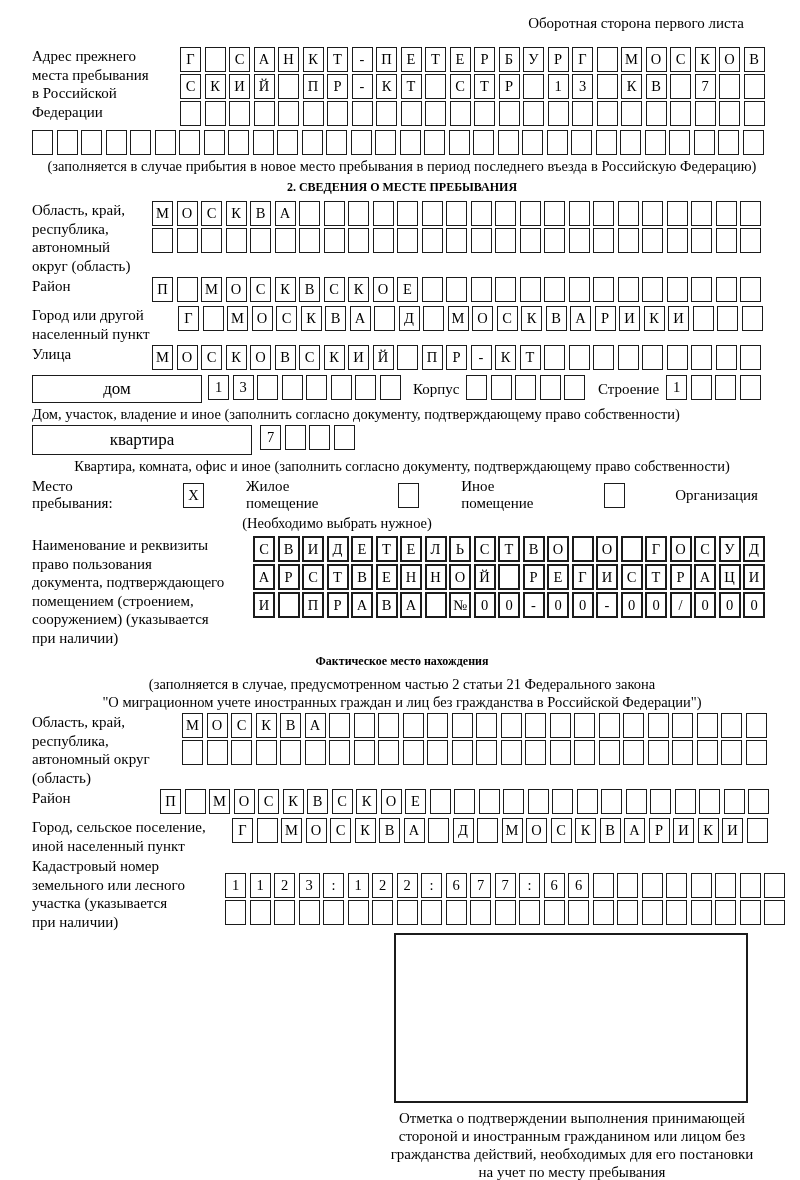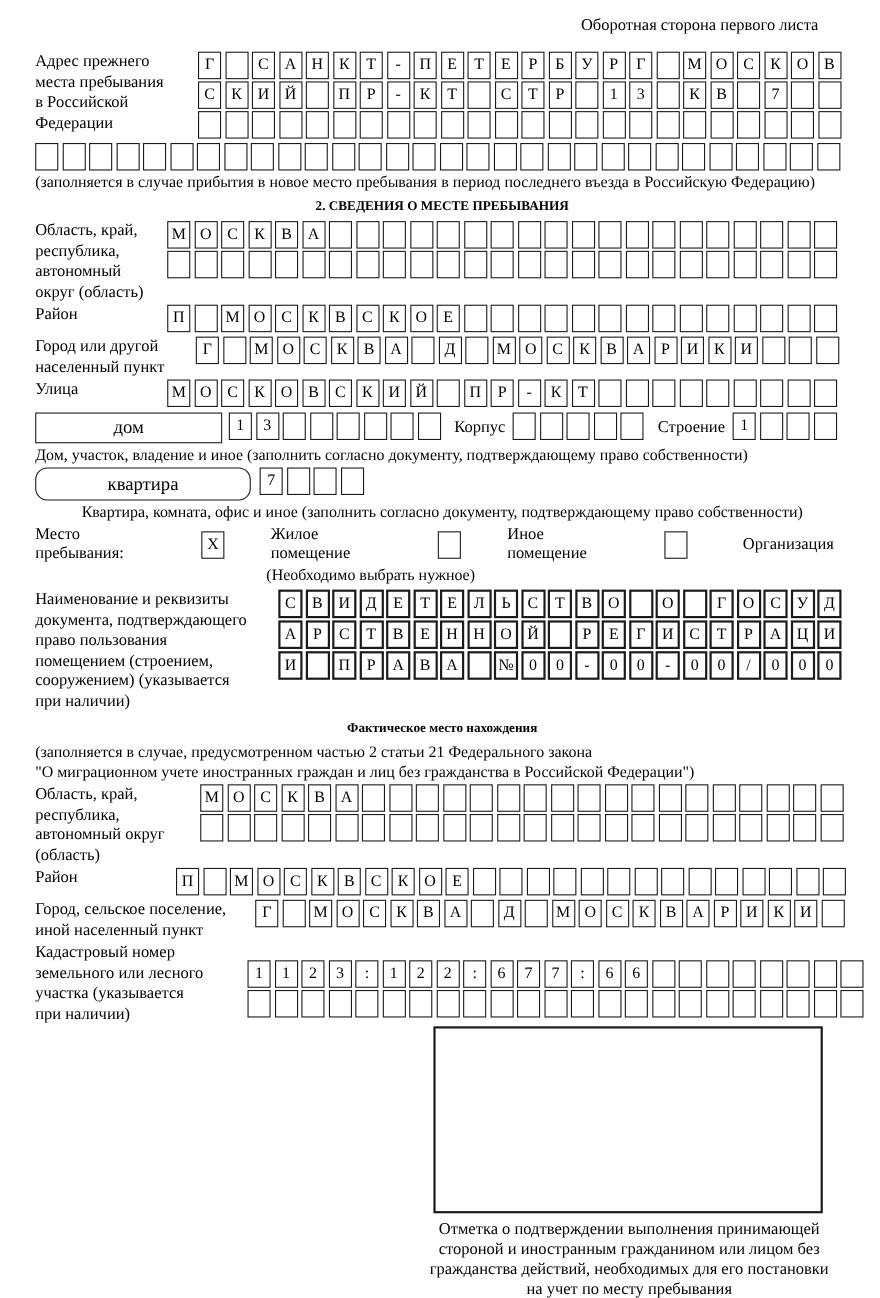--- a/index.html
+++ b/index.html
@@ -27,29 +27,29 @@
   .cells { display:flex; flex:none; }
   .boxcol .cells { margin-bottom:2px; }
   .cell {
     flex:none; width:21px; height:25px; margin-right:3.5px;
     border:1.6px solid #1b1b1b;
     display:flex; align-items:center; justify-content:center;
     font-size:14.5px; background:#fff;
   }
   .cell.big { width:22px; height:26px; border-width:2px; margin-right:2.5px; }
 
-  .cap { text-align:left; font-size:14.5px; line-height:18px; margin-bottom:2px; }
+  .cap { text-align:center; font-size:14.5px; line-height:18px; margin-bottom:2px; }
   .h2  { text-align:center; font-weight:bold; font-size:12px; line-height:20px; margin:2px 0 4px; }
 
   .widebox {
     flex:none; border:1.6px solid #1b1b1b; background:#fff;
     display:flex; align-items:center; justify-content:center; font-size:17px;
   }
   .widebox.dom { width:170px; height:28px; margin-right:6px; }
-  .widebox.kv  { width:196px; height:30px; margin-right:8px;border-radius:11px; }
+  .widebox.kv  { width:220px; height:30px; margin-right:8px; }
   .inline-lbl { flex:none; font-size:15px; line-height:28px; margin:0 7px 0 9px; }
 
   .mesto { align-items:center; margin-top:3px;gap:32px; }
   .mesto .mlabel { font-size:15px; margin-right:8px; }
   .mesto .cell { margin-right:0; }
   .mesto .opt { font-size:15px; margin:0 14px 0 10px; }
   .mesto-note { font-size:14.5px; text-align:center; margin:0 130px 4px 0; line-height:18px; }
 
   .mb4 { margin-bottom:4px; }
   .mb5 { margin-bottom:5px; }
@@ -393,22 +393,22 @@
   <span class="cell"></span>
   <span class="opt">Иное помещение</span>
   <span class="cell"></span>
   <span class="opt" style="margin-left:18px">Организация</span>
 </div>
 <div class="mesto-note">(Необходимо выбрать нужное)</div>
 
 <div class="row mb4">
   <div class="lbl w-doc">
       <div>Наименование и реквизиты</div>
+      <div>право пользования</div>
       <div>документа, подтверждающего</div>
-      <div>право пользования</div>
       <div>помещением (строением,</div>
       <div>сооружением) (указывается</div>
       <div>при наличии)</div>
     </div>
   <div class="boxcol">
     <div class="cells doc-cells">
         <span class="cell big">С</span>
         <span class="cell big">В</span>
         <span class="cell big">И</span>
         <span class="cell big">Д</span>

